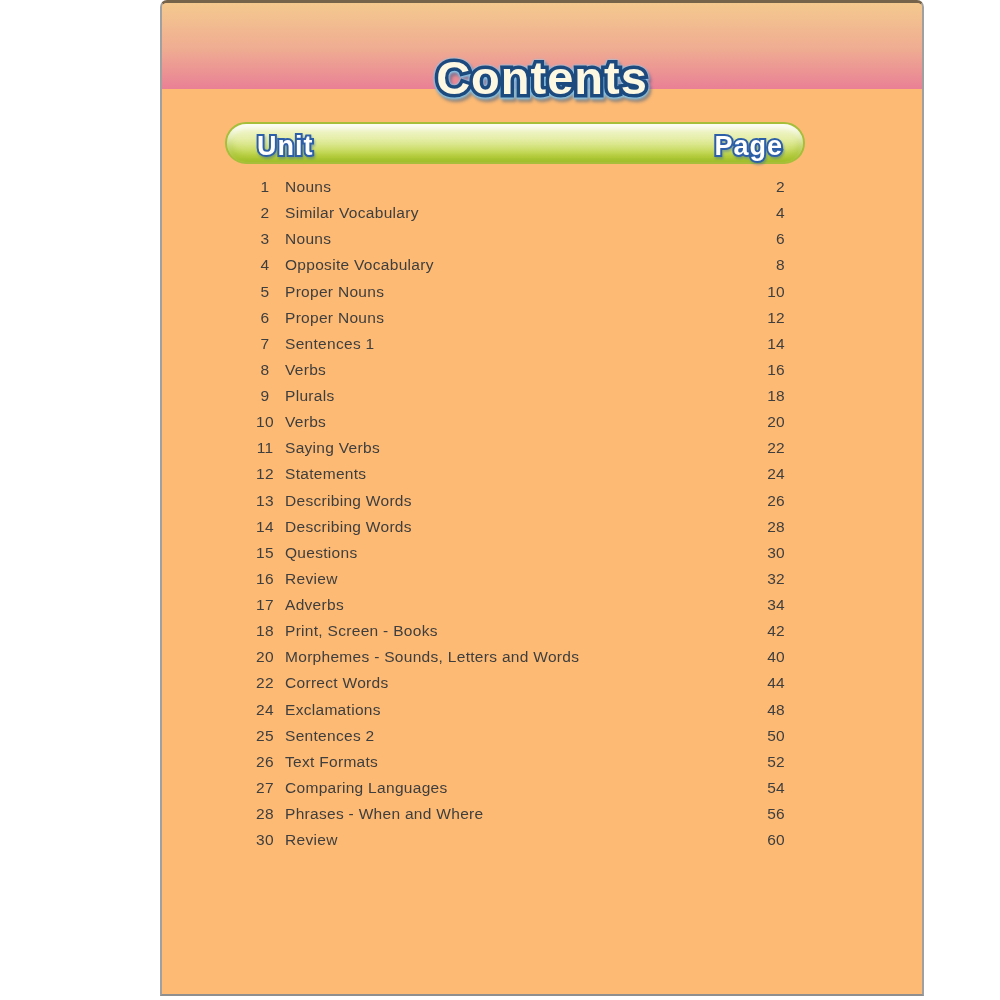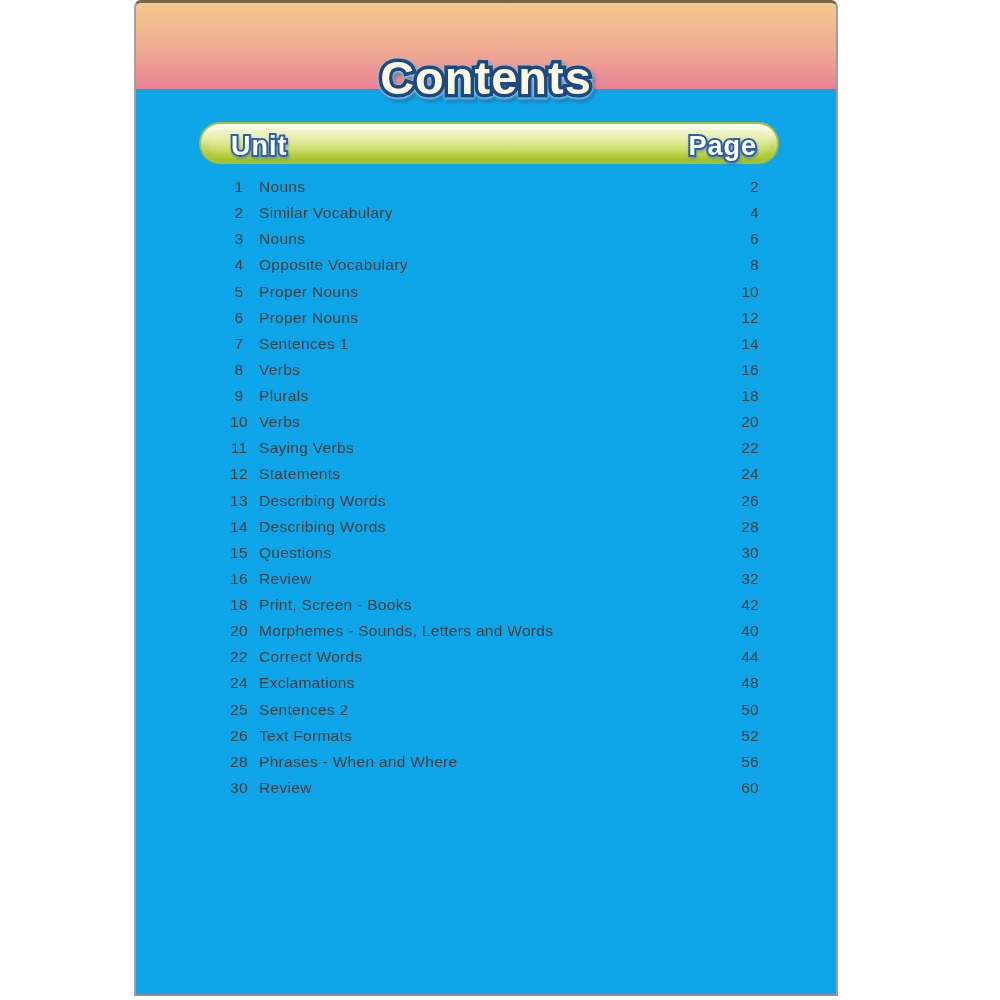--- a/index.html
+++ b/index.html
@@ -15,26 +15,26 @@
   .canvas {
     position: relative;
     width: 1000px;
     height: 1000px;
     background: #ffffff;
   }
 
   
   .page-card {
     position: absolute;
-    left: 134px;
+    left: 160px;
     top: 0;
-    width: 704px;
+    width: 764px;
     height: 996px;
     box-sizing: border-box;
-    background: #0ea5e9;
+    background: #fdba74;
     border-left: 2px solid #a0a0a0;
     border-right: 2px solid #a0a0a0;
     border-bottom: 2px solid #8f8f8f;
     border-top: 3px solid var(--top-border, #75644a);
     border-radius: 7px 7px 0 0;
     overflow: hidden;
   }
 
   
   .header-band {
@@ -245,20 +245,25 @@
     <span class="col-title">Questions</span>
     <span class="col-page">30</span>
   </div>
 
   <div class="toc-row">
     <span class="col-unit">16</span>
     <span class="col-title">Review</span>
     <span class="col-page">32</span>
   </div>
 
+  <div class="toc-row">
+    <span class="col-unit">17</span>
+    <span class="col-title">Adverbs</span>
+    <span class="col-page">34</span>
+  </div>
 
   <div class="toc-row">
     <span class="col-unit">18</span>
     <span class="col-title">Print, Screen - Books</span>
     <span class="col-page">42</span>
   </div>
 
 
   <div class="toc-row">
     <span class="col-unit">20</span>
@@ -285,20 +290,25 @@
     <span class="col-title">Sentences 2</span>
     <span class="col-page">50</span>
   </div>
 
   <div class="toc-row">
     <span class="col-unit">26</span>
     <span class="col-title">Text Formats</span>
     <span class="col-page">52</span>
   </div>
 
+  <div class="toc-row">
+    <span class="col-unit">27</span>
+    <span class="col-title">Comparing Languages</span>
+    <span class="col-page">54</span>
+  </div>
 
   <div class="toc-row">
     <span class="col-unit">28</span>
     <span class="col-title">Phrases - When and Where</span>
     <span class="col-page">56</span>
   </div>
 
 
   <div class="toc-row">
     <span class="col-unit">30</span>

